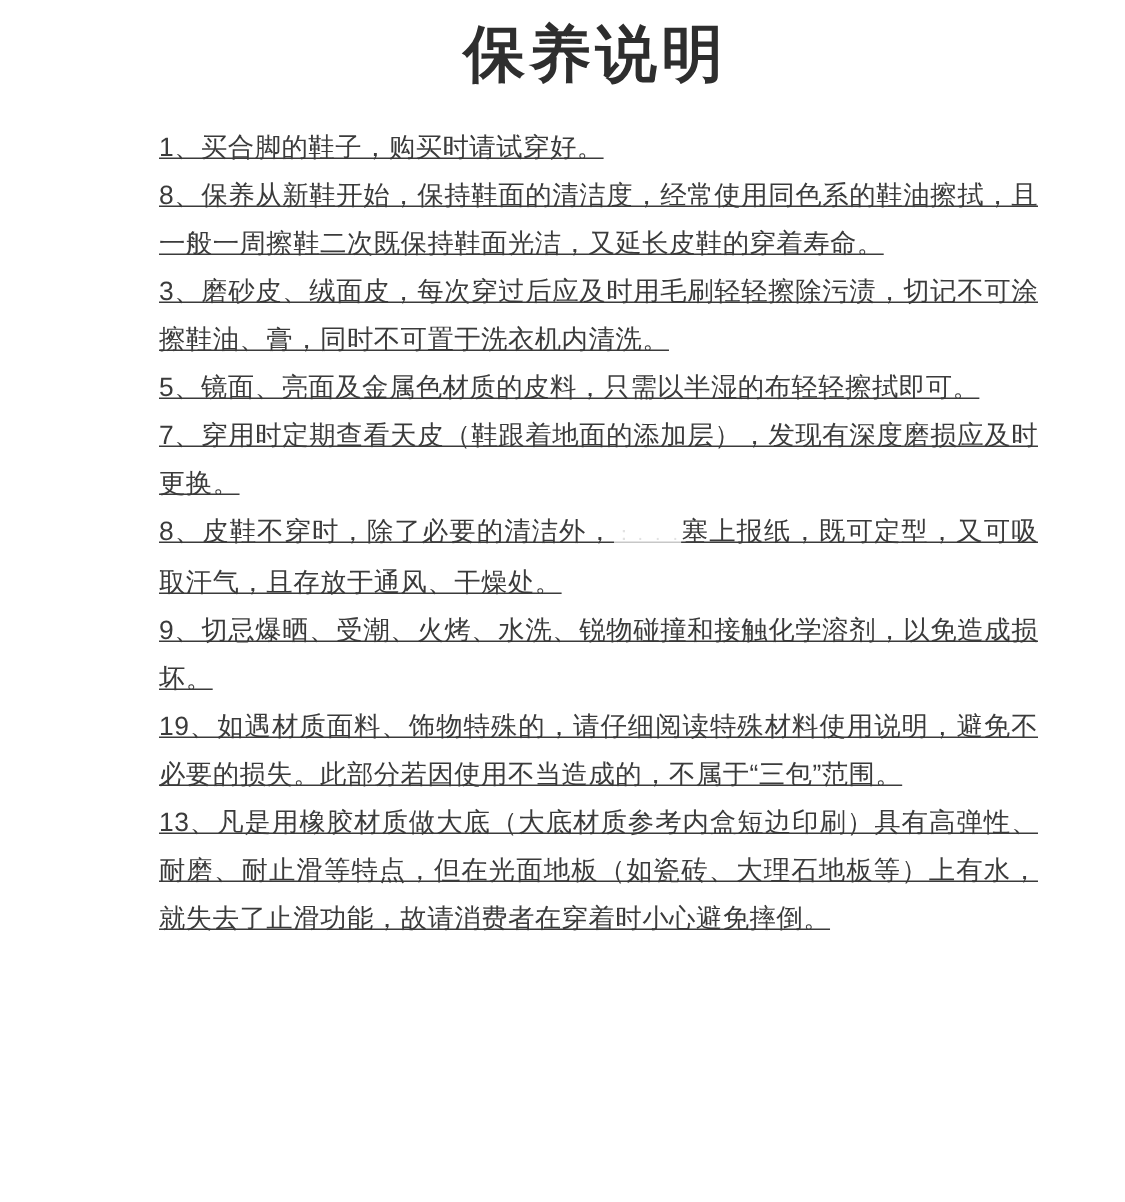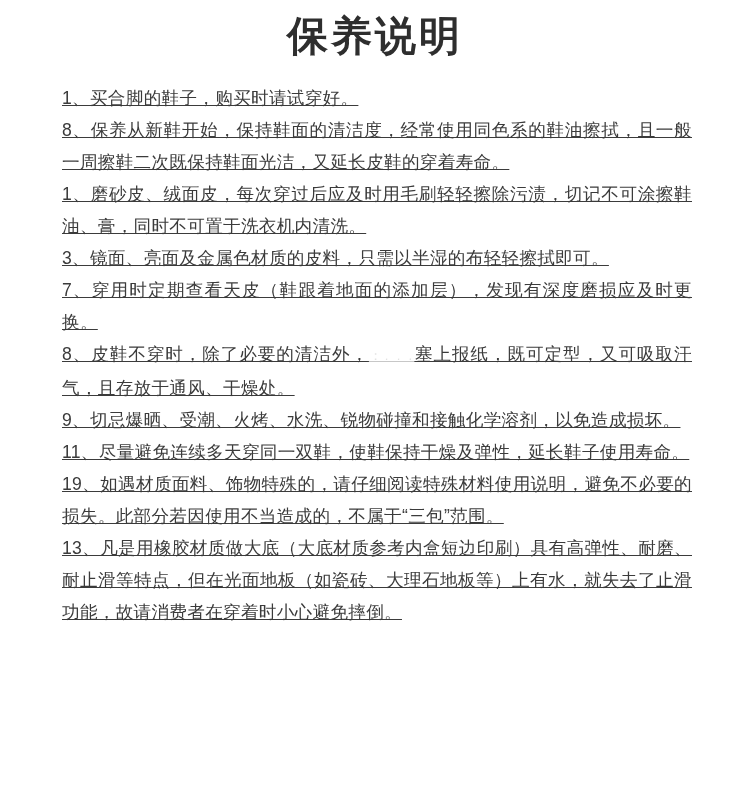--- a/index.html
+++ b/index.html
@@ -8,20 +8,21 @@
     background: #ffffff;
   }
   .page {
     width: 750px;
     height: 666px;
     margin: 0 auto;
     background: #ffffff;
     overflow: hidden;
     box-sizing: border-box;
     font-family: "Liberation Sans", "DejaVu Sans", sans-serif;
+    padding-left: 44px;
   }
   .doc-title {
     margin: 12px 0 22px 0;
     text-align: center;
     font-family: "DejaVu Serif", "Liberation Serif", serif;
     font-weight: 900;
     font-size: 41px;
     line-height: 48px;
     letter-spacing: 3px;
     color: #2e2e2e;
@@ -48,22 +49,21 @@
   }
 </style>
 </head>
 <body>
 
 <div class="page">
   <h1 class="doc-title">保养说明</h1>
   <div class="doc-body">
     <p>1、买合脚的鞋子，购买时请试穿好。</p>
     <p>8、保养从新鞋开始，保持鞋面的清洁度，经常使用同色系的鞋油擦拭，且一般一周擦鞋二次既保持鞋面光洁，又延长皮鞋的穿着寿命。</p>
-    <p>1、磨砂皮、绒面皮，每次穿过后应及时用毛刷轻轻擦除污渍，切记不可涂擦鞋油、膏，同时不可置于洗衣机内清洗。</p>
-    <p>3、镜面、亮面及金属色材质的皮料，只需以半湿的布轻轻擦拭即可。</p>
+    <p>3、磨砂皮、绒面皮，每次穿过后应及时用毛刷轻轻擦除污渍，切记不可涂擦鞋油、膏，同时不可置于洗衣机内清洗。</p>
+    <p>5、镜面、亮面及金属色材质的皮料，只需以半湿的布轻轻擦拭即可。</p>
     <p>7、穿用时定期查看天皮（鞋跟着地面的添加层），发现有深度磨损应及时更换。</p>
     <p><span>8、皮鞋不穿时，除了必要的清洁外，</span><span class="faded-fragment">：. . .</span><span>塞上报纸，既可定型，又可吸取汗气，且存放于通风、干燥处。</span></p>
     <p>9、切忌爆晒、受潮、火烤、水洗、锐物碰撞和接触化学溶剂，以免造成损坏。</p>
-    <p>11、尽量避免连续多天穿同一双鞋，使鞋保持干燥及弹性，延长鞋子使用寿命。</p>
     <p>19、如遇材质面料、饰物特殊的，请仔细阅读特殊材料使用说明，避免不必要的损失。此部分若因使用不当造成的，不属于“三包”范围。</p>
     <p>13、凡是用橡胶材质做大底（大底材质参考内盒短边印刷）具有高弹性、耐磨、耐止滑等特点，但在光面地板（如瓷砖、大理石地板等）上有水，就失去了止滑功能，故请消费者在穿着时小心避免摔倒。</p>
   </div>
 </div>
 
 </body></html>

